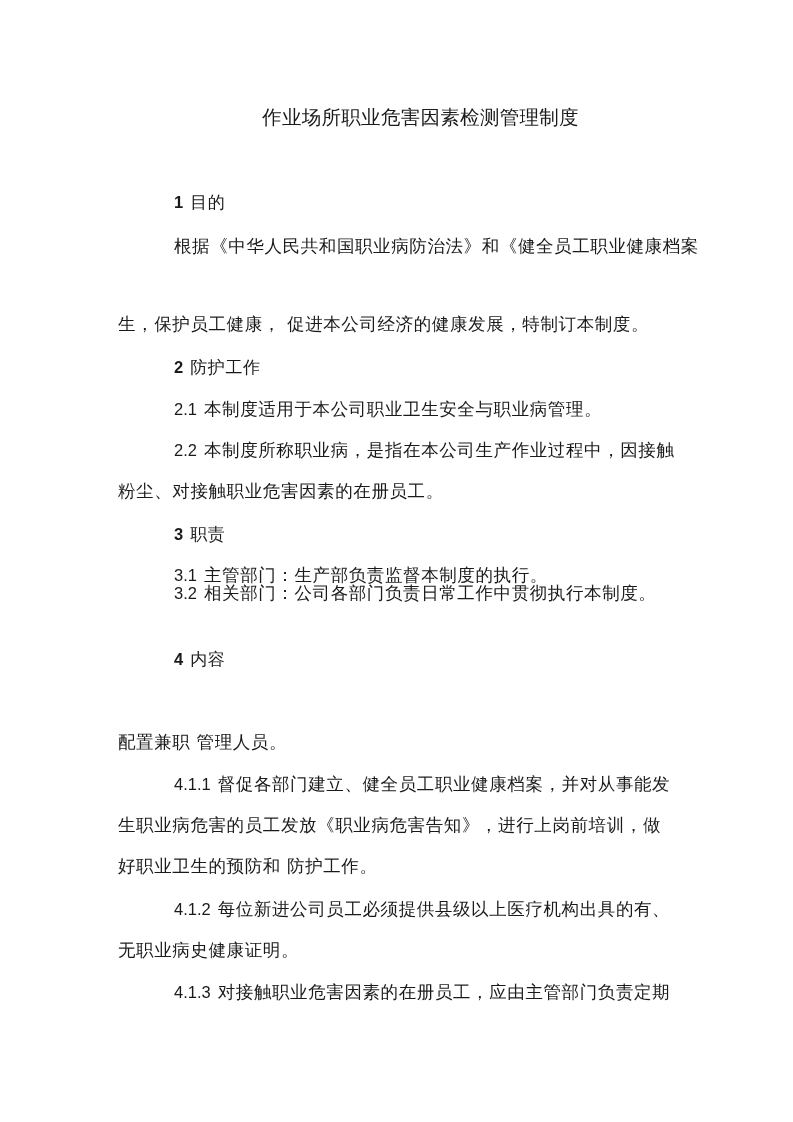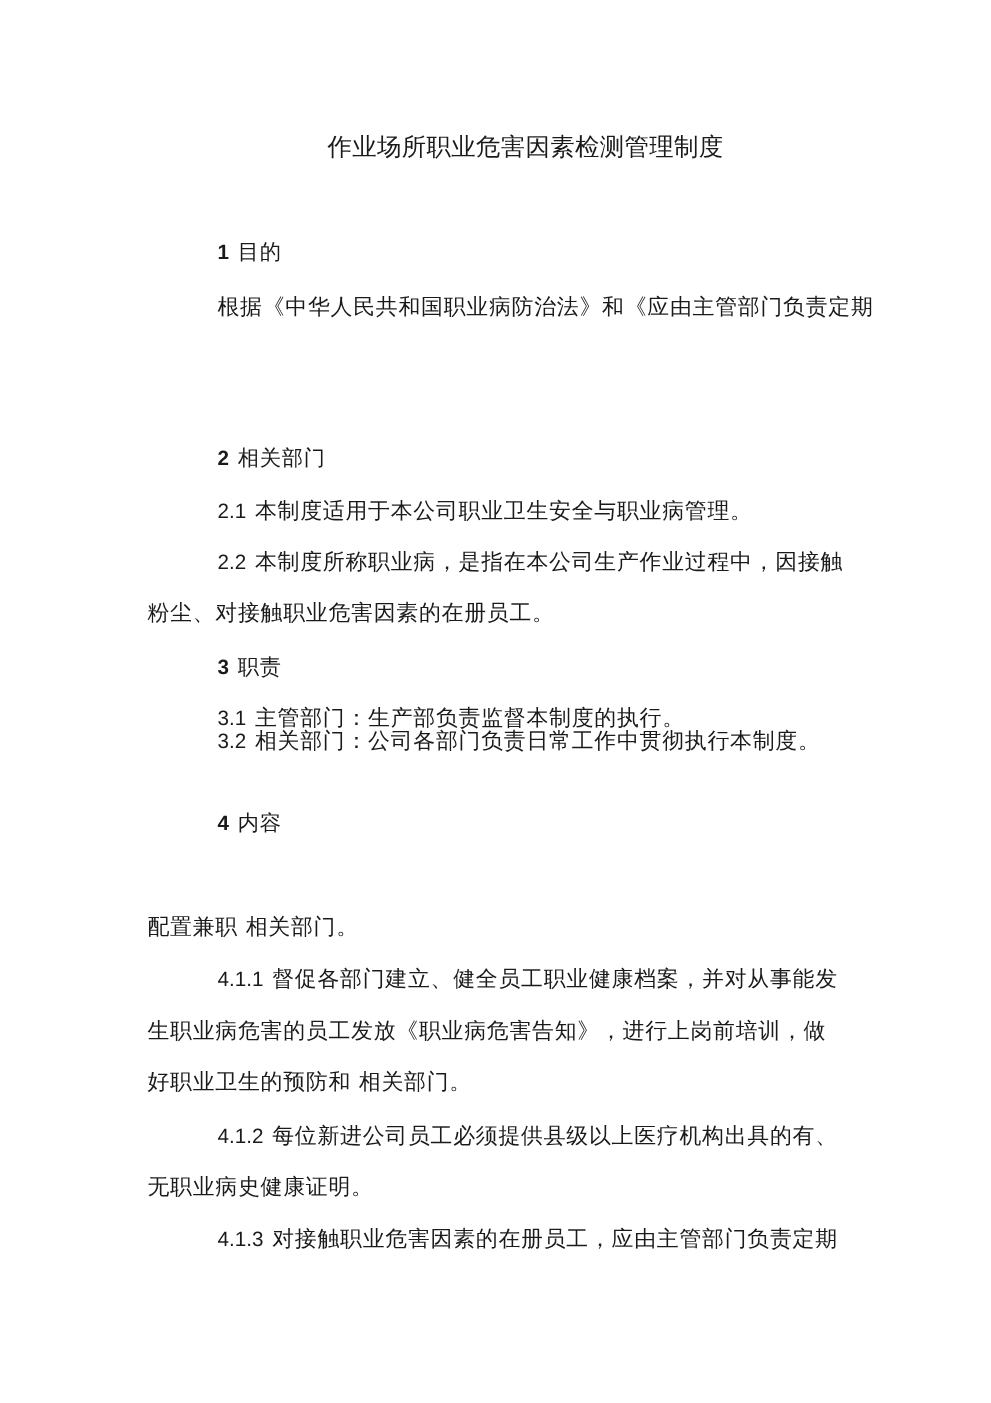--- a/index.html
+++ b/index.html
@@ -19,24 +19,25 @@
 </head>
 <body>
 
 <div class="page">
 
   <div class="title">作业场所职业危害因素检测管理制度</div>
 
   <div class="line indent heading" style="top:189px">
     <span class="num">1</span><span class="htext">目的</span>
   </div>
-  <div class="line indent" style="top:233px">根据《中华人民共和国职业病防治法》和《应由主管部门负责定期</div>
+  <div class="line indent" style="top:233px">根据《中华人民共和国职业病防治法》和《健全员工职业健康档案</div>
+  <div class="line" style="top:311px">生，保护员工健康，  促进本公司经济的健康发展，特制订本制度。</div>
 
   <div class="line indent heading" style="top:354px">
-    <span class="num">2</span><span class="htext">相关部门</span>
+    <span class="num">2</span><span class="htext">防护工作</span>
   </div>
   <div class="line indent" style="top:396px">
     <span class="num">2.1</span><span>本制度适用于本公司职业卫生安全与职业病管理。</span>
   </div>
   <div class="line indent" style="top:437px">
     <span class="num">2.2</span><span>本制度所称职业病，是指在本公司生产作业过程中，因接触</span>
   </div>
   <div class="line" style="top:478px">粉尘、对接触职业危害因素的在册员工。</div>
 
   <div class="line indent heading" style="top:521px">
@@ -45,27 +46,27 @@
   <div class="line indent" style="top:562px">
     <span class="num">3.1</span><span>主管部门：生产部负责监督本制度的执行。</span>
   </div>
   <div class="line indent" style="top:580px">
     <span class="num">3.2</span><span>相关部门：公司各部门负责日常工作中贯彻执行本制度。</span>
   </div>
 
   <div class="line indent heading" style="top:646px">
     <span class="num">4</span><span class="htext">内容</span>
   </div>
-  <div class="line" style="top:729px">配置兼职 相关部门。</div>
+  <div class="line" style="top:729px">配置兼职 管理人员。</div>
 
   <div class="line indent" style="top:771px">
     <span class="num">4.1.1</span><span>督促各部门建立、健全员工职业健康档案，并对从事能发</span>
   </div>
   <div class="line" style="top:812px">生职业病危害的员工发放《职业病危害告知》，进行上岗前培训，做</div>
-  <div class="line" style="top:853px">好职业卫生的预防和 相关部门。</div>
+  <div class="line" style="top:853px">好职业卫生的预防和 防护工作。</div>
 
   <div class="line indent" style="top:896px">
     <span class="num">4.1.2</span><span>每位新进公司员工必须提供县级以上医疗机构出具的有、</span>
   </div>
   <div class="line" style="top:937px">无职业病史健康证明。</div>
 
   <div class="line indent" style="top:979px">
     <span class="num">4.1.3</span><span>对接触职业危害因素的在册员工，应由主管部门负责定期</span>
   </div>
 

